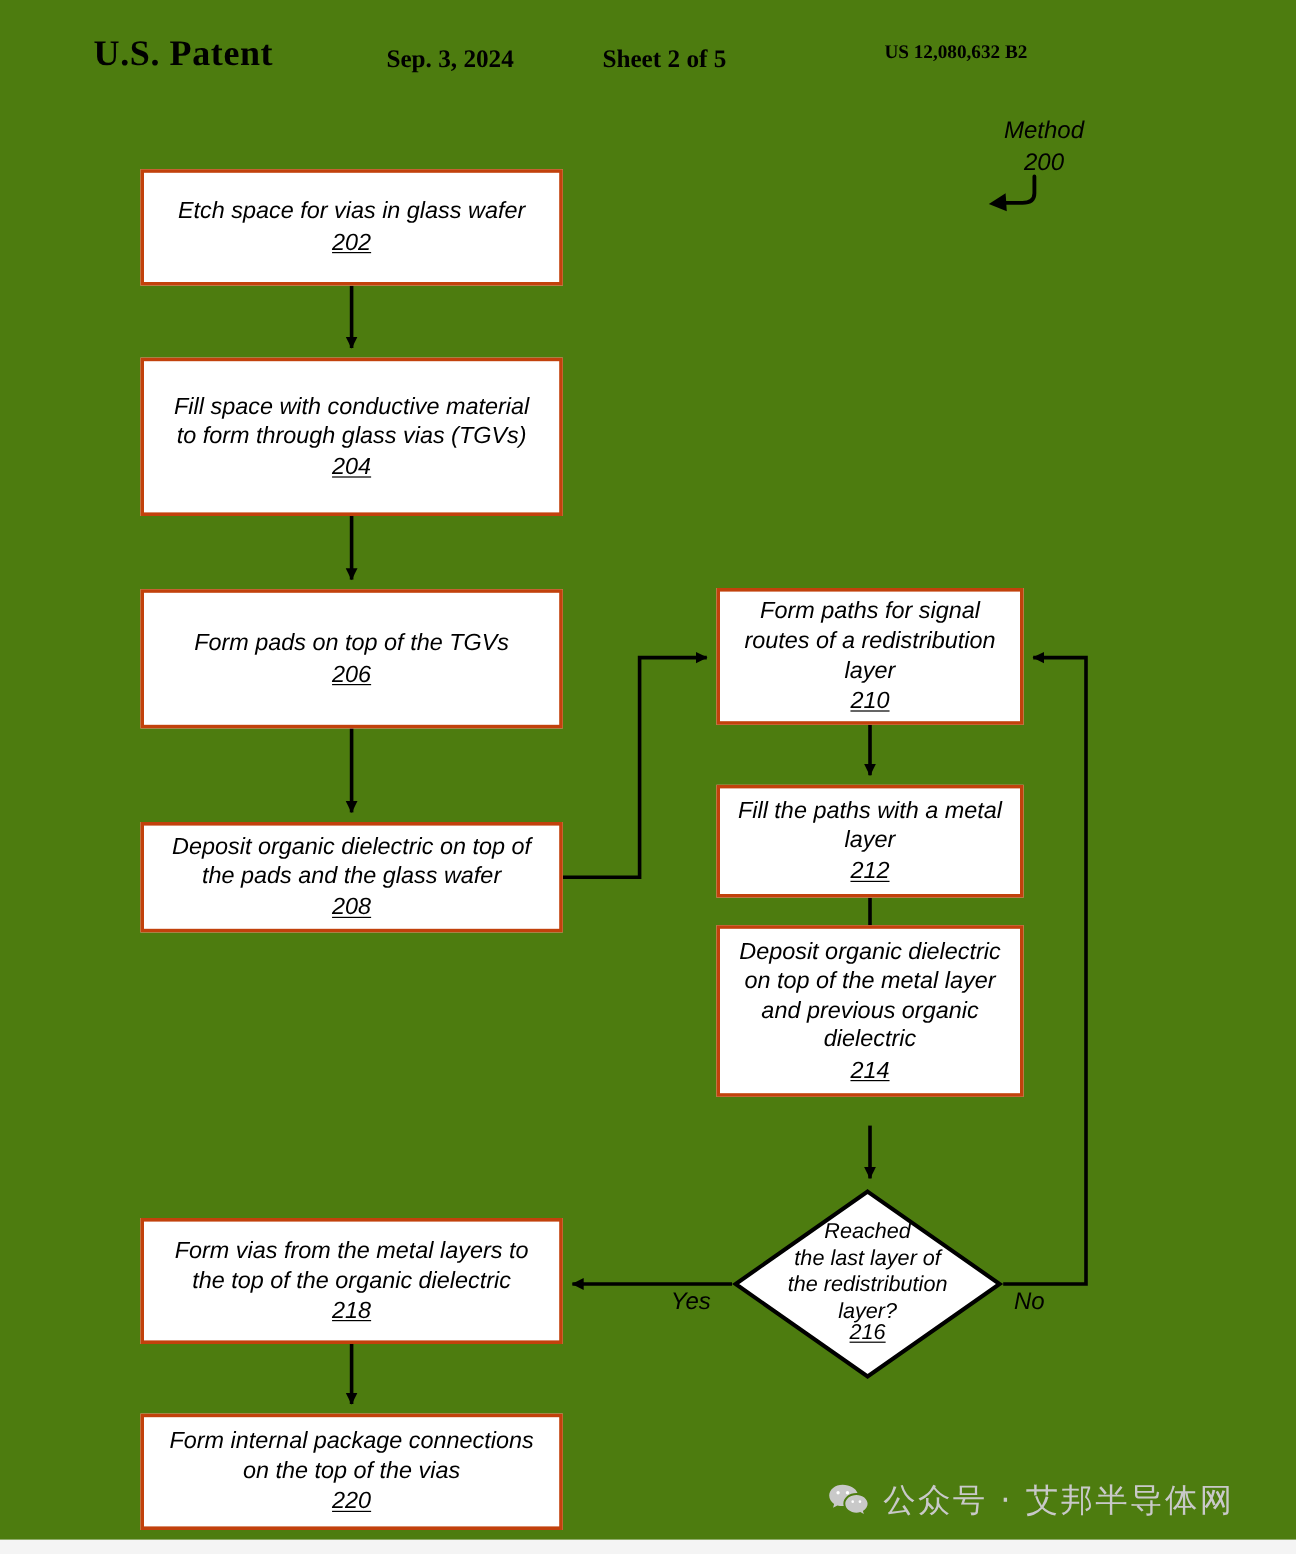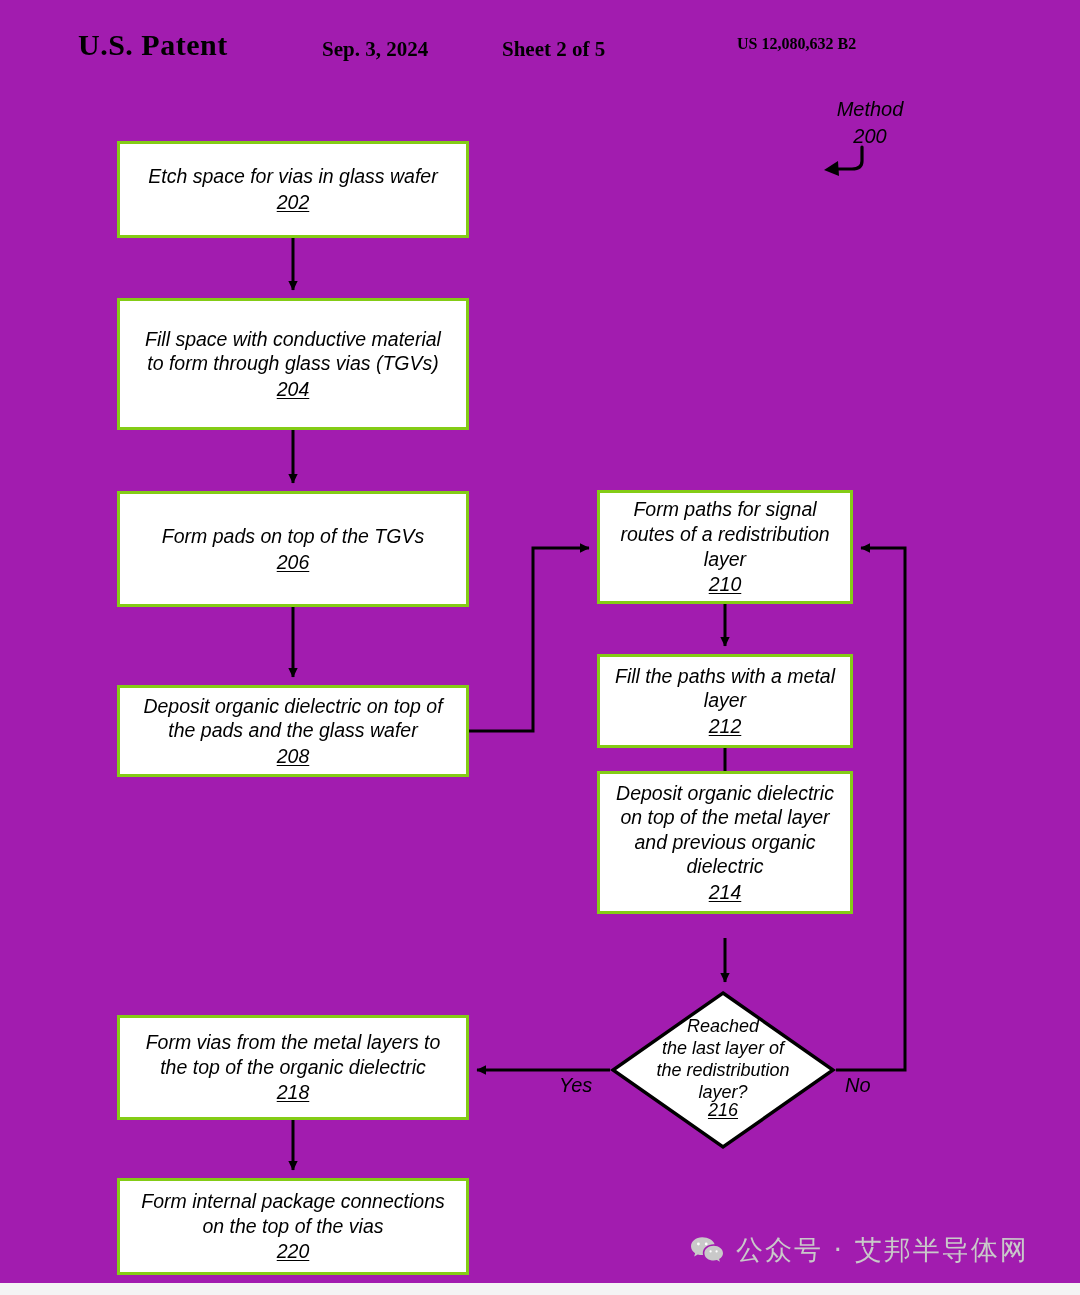--- a/index.html
+++ b/index.html
@@ -7,21 +7,21 @@
     padding: 0;
     background: #ffffff;
   }
   body {
     font-family: "Liberation Sans", sans-serif;
   }
   #page {
     position: relative;
     width: 1080px;
     height: 1295px;
-    background: #a21caf;
+    background: #4d7c0f;
     overflow: hidden;
   }
 
   
   #header {
     position: absolute;
     left: 0;
     top: 28px;
     width: 1080px;
     height: 44px;
@@ -72,21 +72,21 @@
     left: 822px;
     top: 145px;
     width: 48px;
     height: 32px;
   }
 
   
   .node {
     position: absolute;
     box-sizing: border-box;
-    border: 3px solid #84cc16;
+    border: 3px solid #c2410c;
     background: #fff;
     display: flex;
     flex-direction: column;
     align-items: center;
     justify-content: center;
     text-align: center;
     font-style: italic;
     color: #000;
     line-height: 1.26;
     padding: 4px 8px;

